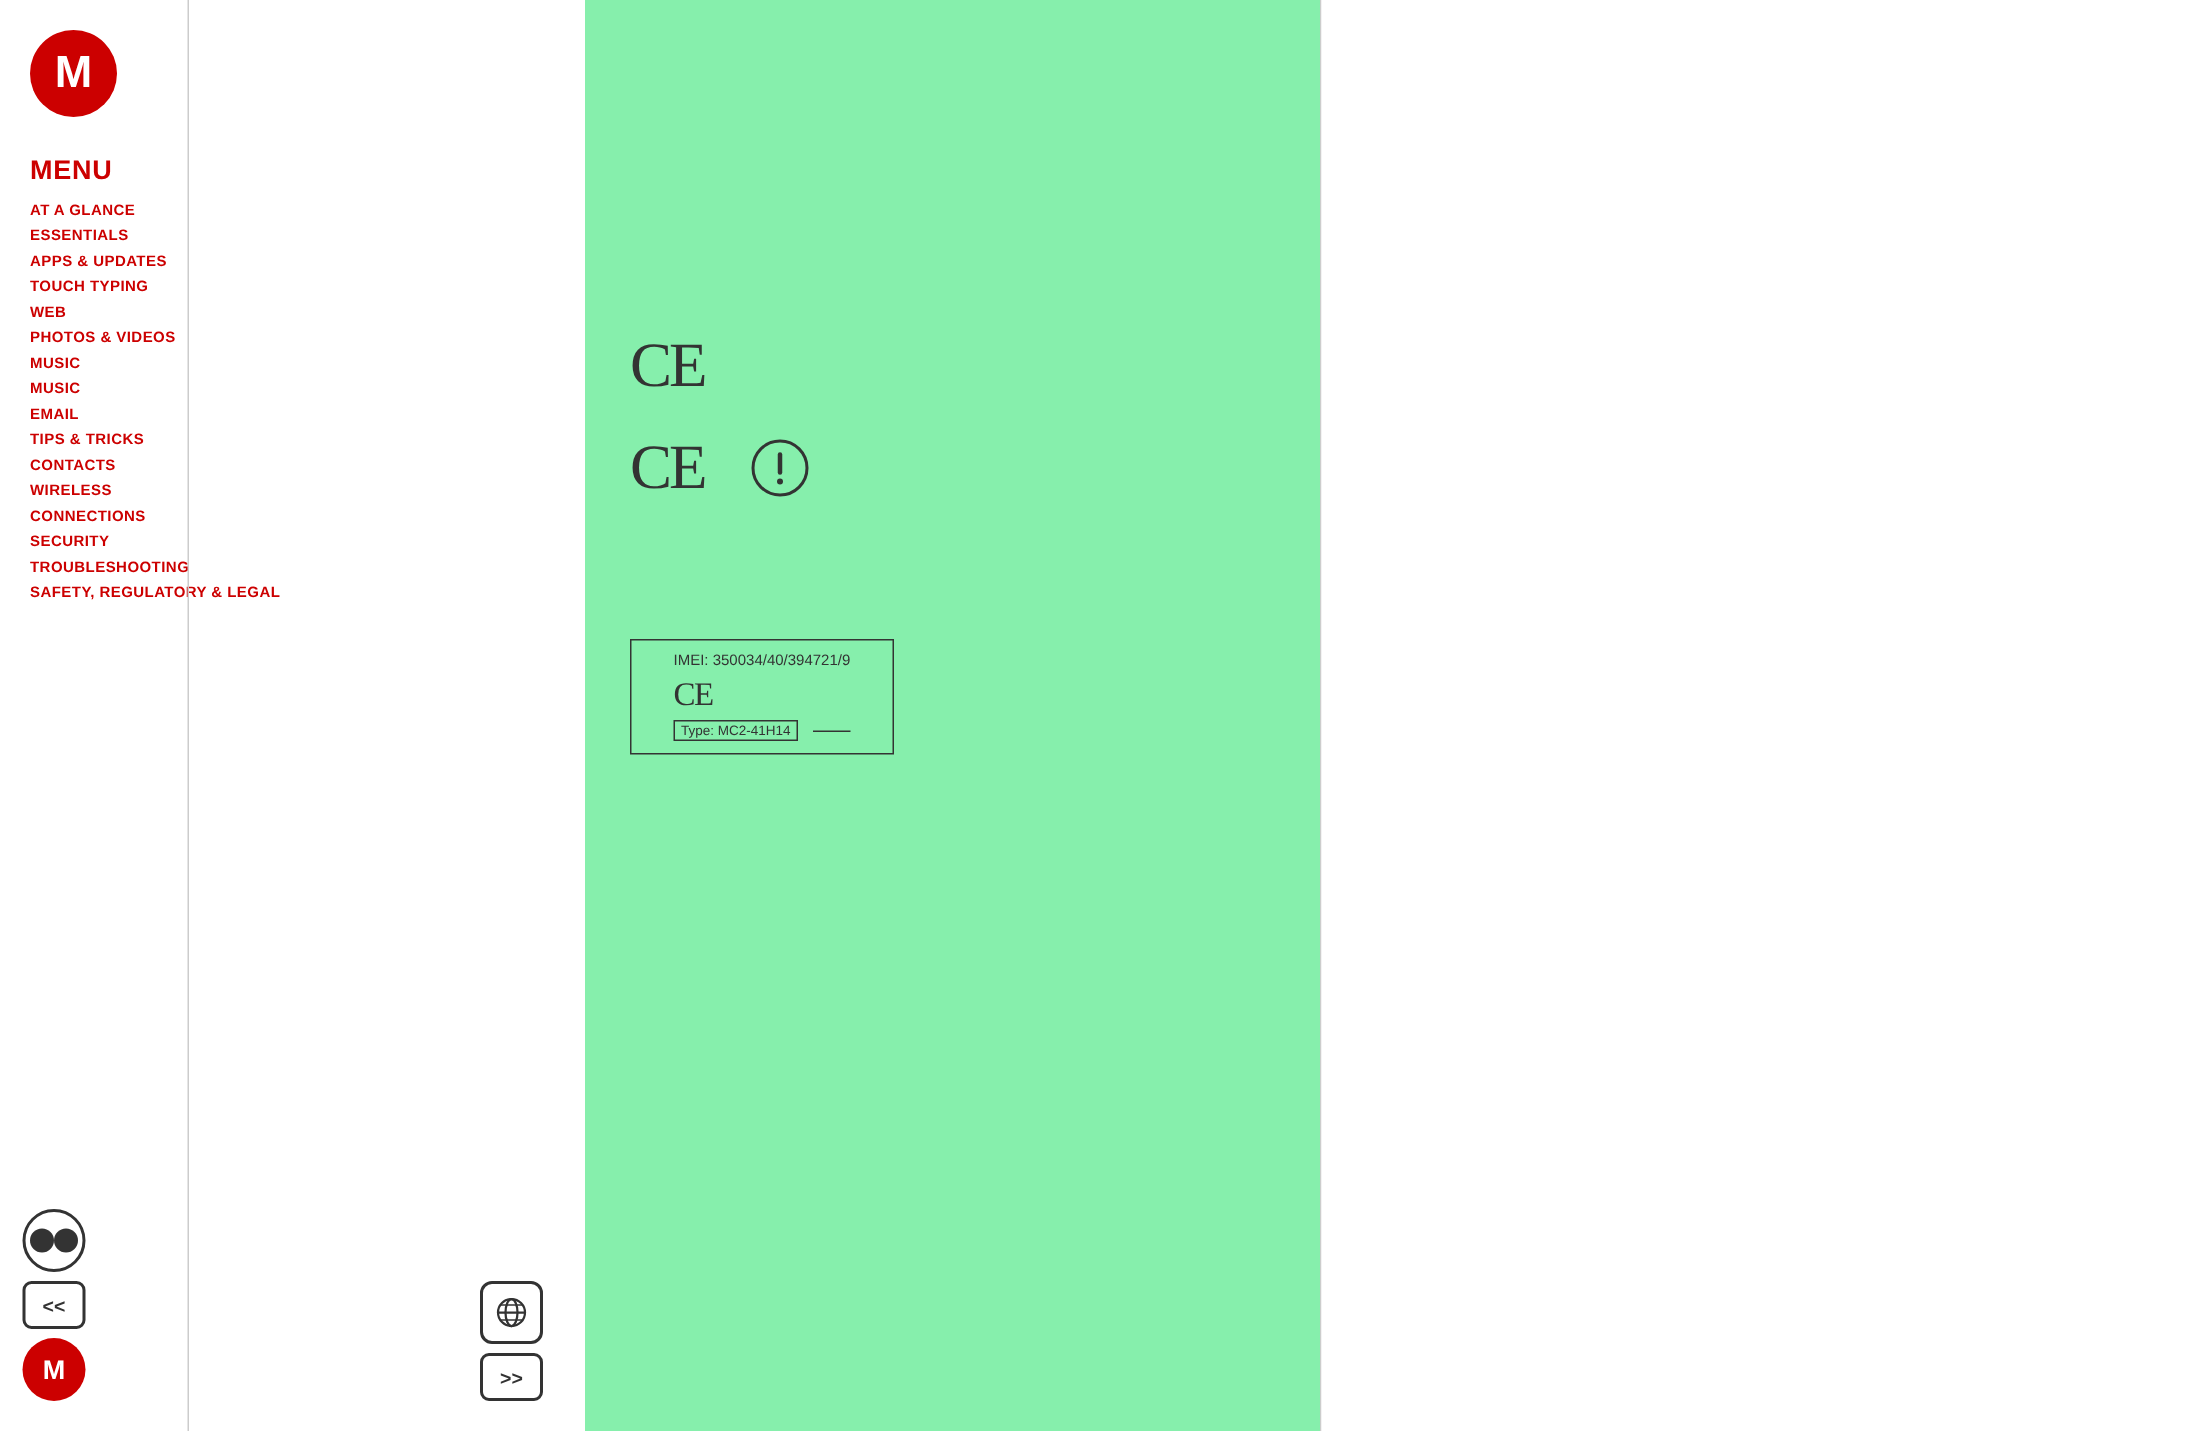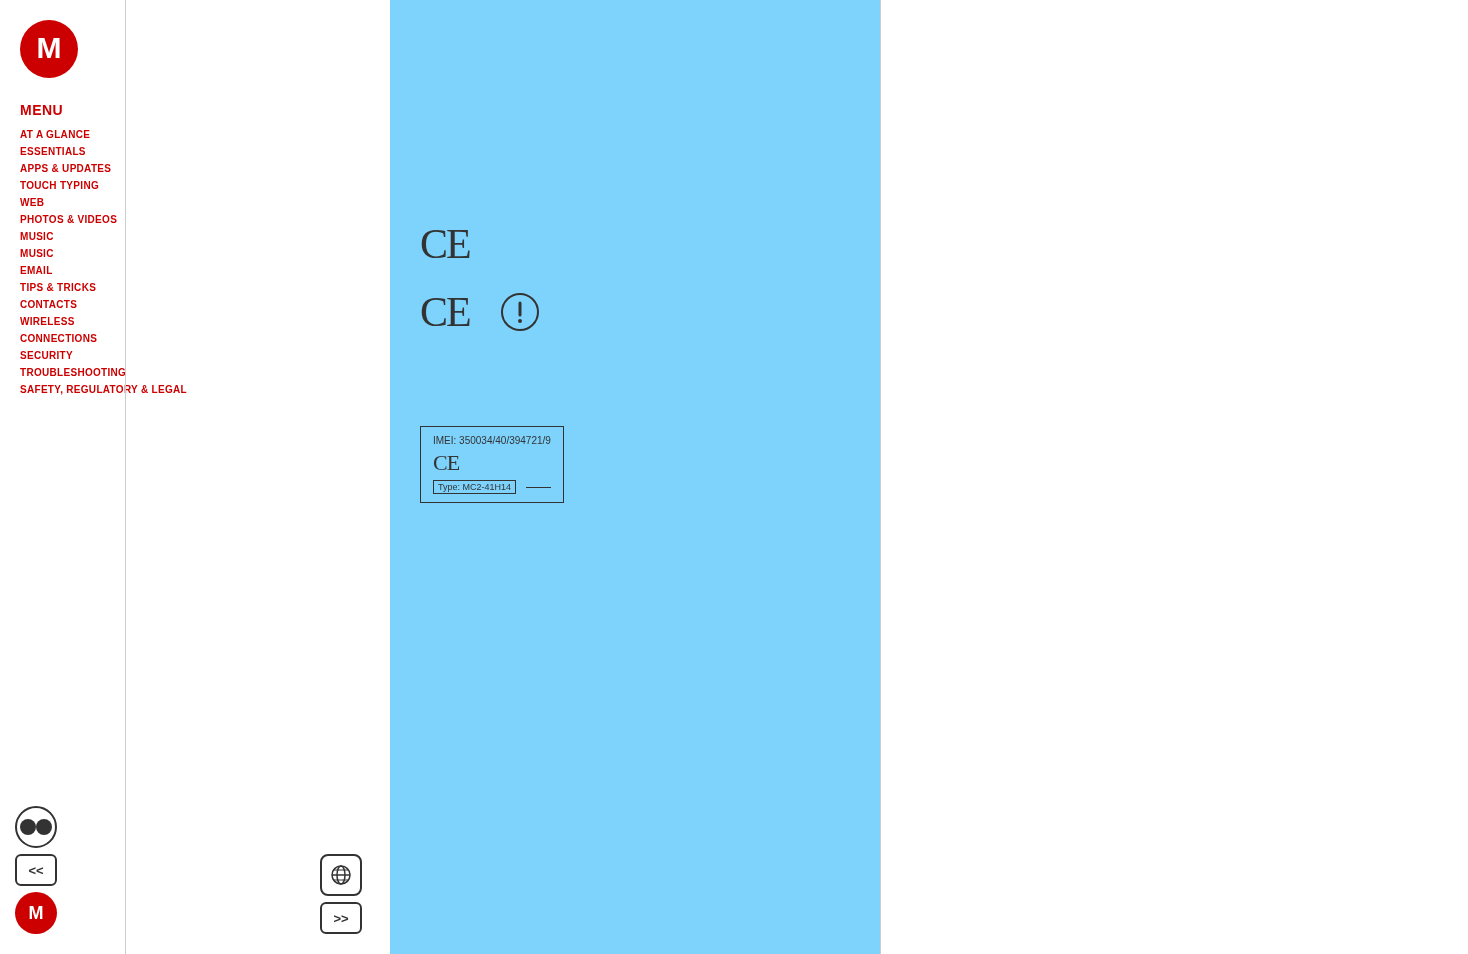--- a/index.html
+++ b/index.html
@@ -50,21 +50,21 @@
     .sidebar-divider {
       position: absolute;
       top: 0;
       left: 125px;
       width: 1px;
       height: 954px;
       background: #cccccc;
     }
 
     .menu-title {
-      font-size: 14px;
+      font-size: 18px;
       font-weight: 900;
       color: #cc0000;
       margin-bottom: 8px;
       margin-top: 10px;
       letter-spacing: 0.5px;
     }
 
     .menu-item {
       font-size: 10px;
       font-weight: 700;
@@ -135,21 +135,21 @@
       gap: 6px;
     }
 
     
     .main-content {
       position: absolute;
       top: 0;
       left: 390px;
       width: 490px;
       height: 954px;
-      background: #7dd3fc;
+      background: #86efac;
       padding: 20px 30px;
     }
 
     .right-divider {
       position: absolute;
       top: 0;
       left: 880px;
       width: 1px;
       height: 954px;
       background: #cccccc;
@@ -168,21 +168,21 @@
     .ce-row {
       display: flex;
       align-items: center;
       gap: 30px;
       margin: 10px 0;
     }
 
     
     .imei-box {
       border: 1px solid #333333;
-      padding: 8px 12px;
+      padding: 8px 28px;
       display: inline-block;
       margin-top: 30px;
       font-size: 11px;
       color: #333333;
     }
 
     .imei-text {
       font-size: 10px;
       margin-bottom: 4px;
       color: #333333;

